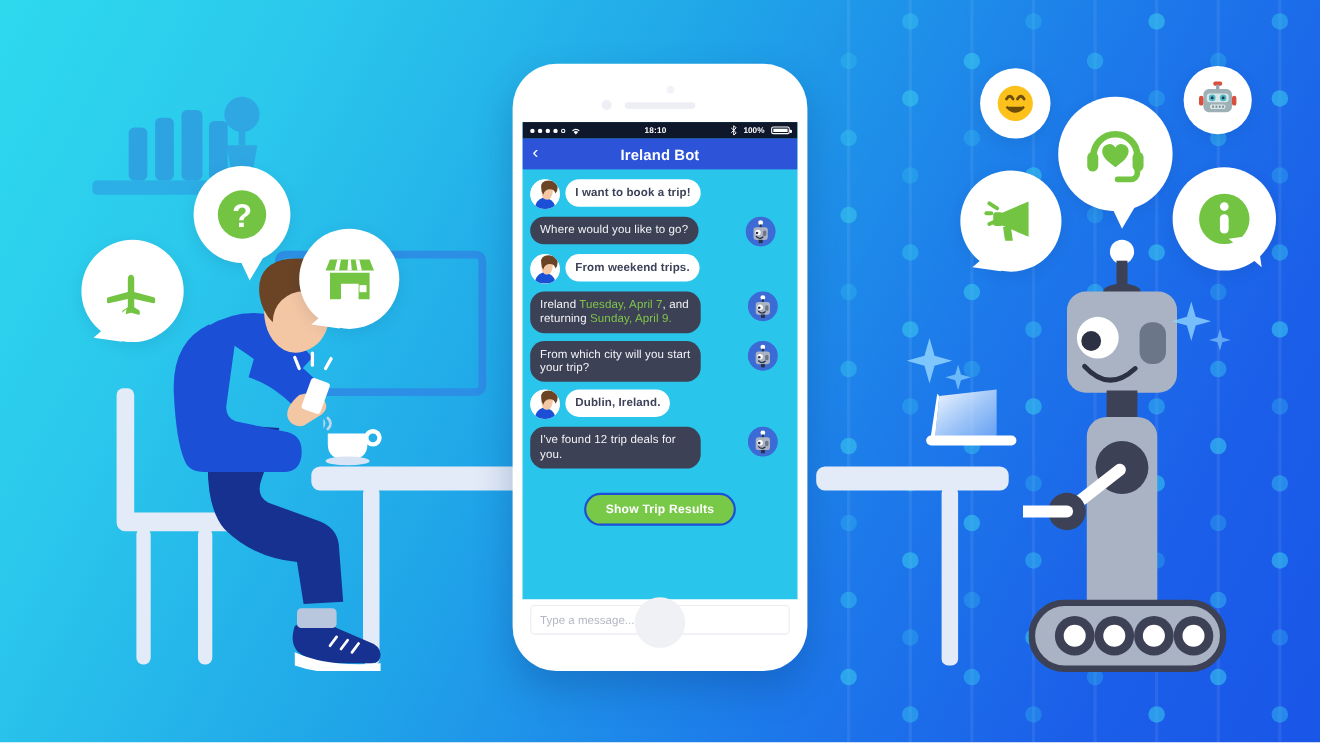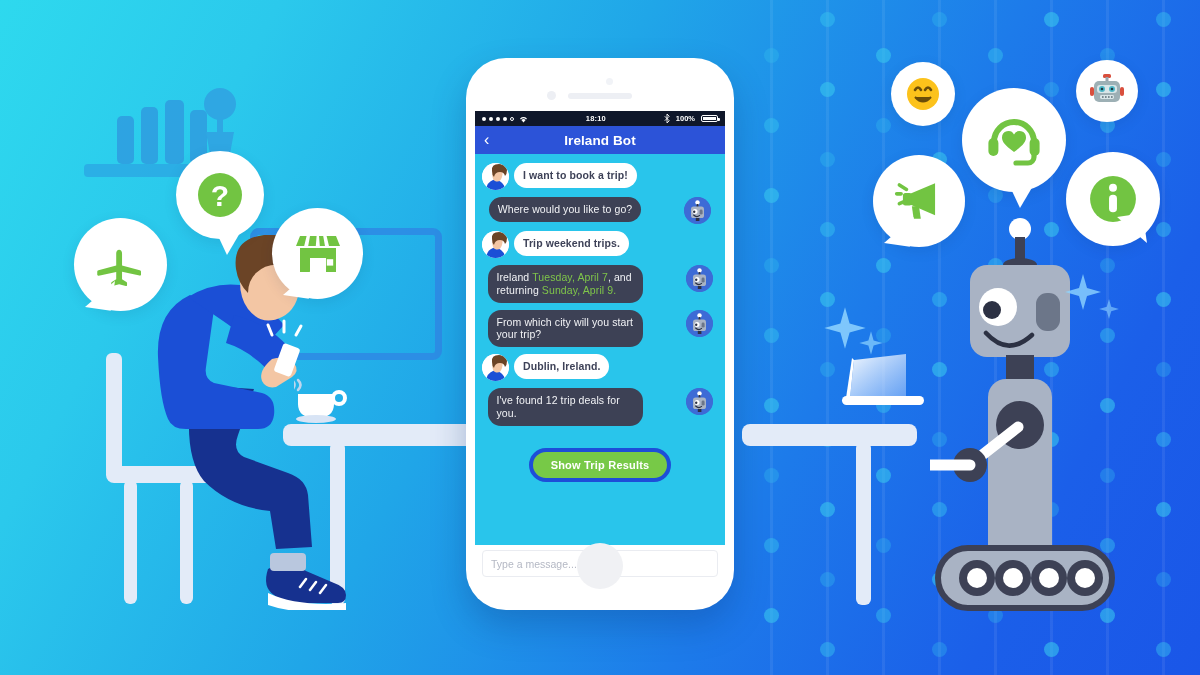--- a/index.html
+++ b/index.html
@@ -96,36 +96,36 @@
 
   #navbar { height: 28px; background: #2C53D8; color:#fff;
             display:flex; align-items:center; justify-content:center; position:relative; }
   #navbar .back { position:absolute; left:9px; top:50%; transform: translateY(-50%);
                   font-size: 16px; line-height: 1; font-weight: 400; cursor: pointer; }
   #navbar .title { font-size: 13.5px; font-weight: bold; letter-spacing:.1px; }
 
   #msgs { padding: 9px 7px 6px 7px; }
   .row { display: flex; align-items: flex-start; margin-bottom: 7px; }
   .row.left  { justify-content: flex-start; font-weight: bold; }
-  .row.right { justify-content: center; gap: 38px; }
+  .row.right { justify-content: flex-start; gap: 38px; }
 
   .avatar { width: 27px; height: 27px; border-radius: 50%; flex: 0 0 27px;
             overflow:hidden; background:#fff; position: relative; }
   .avatar.bot { background:#3D6BD6; }
   .avatar.me { margin-right: 5px; }
   .avatar.bot { margin-left: 5px; }
 
   .msg { max-width: 155px; padding: 6px 9px; border-radius: 13px;
          font-size: 10.5px; line-height: 1.22; letter-spacing:.1px; }
   .msg.me  { background:#fff; color:#3E4258; }
   .msg.bot { background:#3D4155; color:#F2F3F6; }
   .hl { color:#7FC54A; }
 
   #cta-wrap { display:flex; justify-content:center; margin-top: 9px; }
-  #cta { background:#77C947; border: 4px solid #1d4ed8; color:#fff;
+  #cta { background:#77C947; border: 2px solid #1d4ed8; color:#fff;
          font-size: 11px; font-weight: bold; padding: 7px 18px;
          border-radius: 20px; cursor:pointer; letter-spacing:.2px; }
 
   #composer { position:absolute; left:9px; top:487px; width:250px; height:37px;
               background:#fff; display:flex; align-items:center; padding: 0 7px; }
   #composer .field { flex:1; height:27px; border:1px solid #EAECF1; border-radius:4px;
                      display:flex; align-items:center; padding: 0 8px;
                      color:#B4B8C4; font-size:10.5px; }
 </style>
 </head>
@@ -379,21 +379,21 @@
                 <rect x="11.8" y="21" width="3.6" height="3" fill="#2C3143"></rect>
               </svg></div>
           </div>
           <div class="row left">
             <div class="avatar me"><svg viewBox="0 0 27 27" width="27" height="27">
                 <circle cx="13.5" cy="13.5" r="13.5" fill="#fff"></circle>
                 <path d="M4 27 q1-8 7-10 l3 -1 l5 3 q4 3 4 8 z" fill="#1B4FD6"></path>
                 <path d="M11 7 q-2 9 2 11 q5 2 7 -4 q2 -7 -3 -9 q-5 -2 -6 2z" fill="#F3C6A4"></path>
                 <path d="M10 8 q-1 -7 7 -7 q8 0 8 6 q0 4 -2 6 q-1 -4 -5 -4 q-5 0 -6 5 q-2 -2 -2 -6z" fill="#6B4426"></path>
               </svg></div>
-            <div class="msg me">Trip weekend trips.</div>
+            <div class="msg me">From weekend trips.</div>
           </div>
           <div class="row right">
             <div class="msg bot"><span>Ireland </span><span class="hl">Tuesday, April 7</span><span>, and returning </span><span class="hl">Sunday, April 9.</span></div>
             <div class="avatar bot"><svg viewBox="0 0 27 27" width="27" height="27">
                 <circle cx="13.5" cy="13.5" r="13.5" fill="#3D6BD6"></circle>
                 <circle cx="13.5" cy="5.5" r="2.2" fill="#fff"></circle>
                 <rect x="12.6" y="7" width="1.8" height="3" fill="#2C3143"></rect>
                 <rect x="7" y="9.6" width="13" height="11.5" rx="2.6" fill="#A9B3C4"></rect>
                 <circle cx="11" cy="14.4" r="2.5" fill="#fff"></circle>
                 <circle cx="10.2" cy="14.8" r="1.2" fill="#2C3143"></circle>

